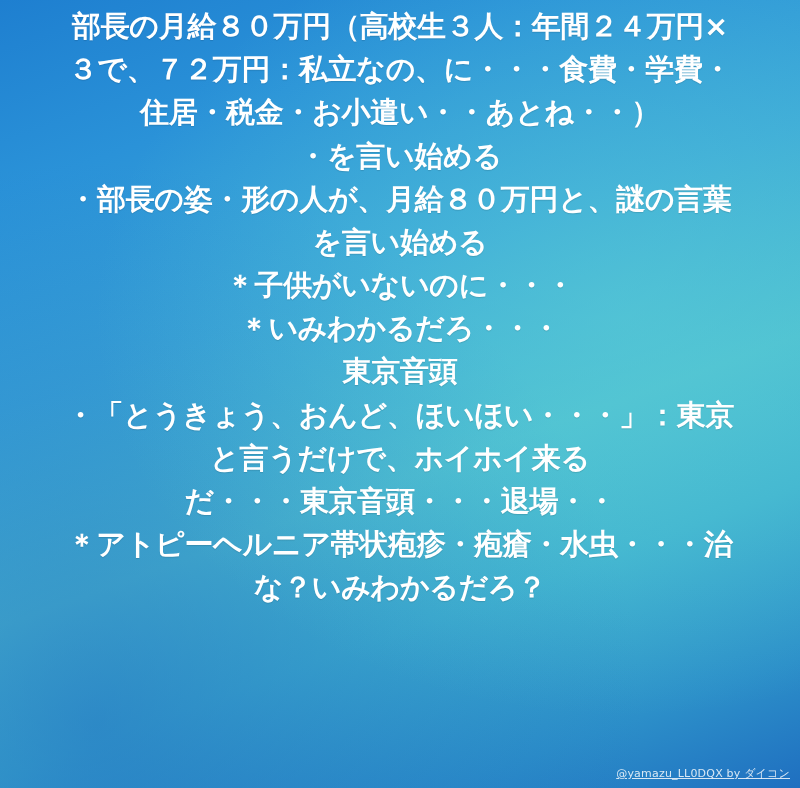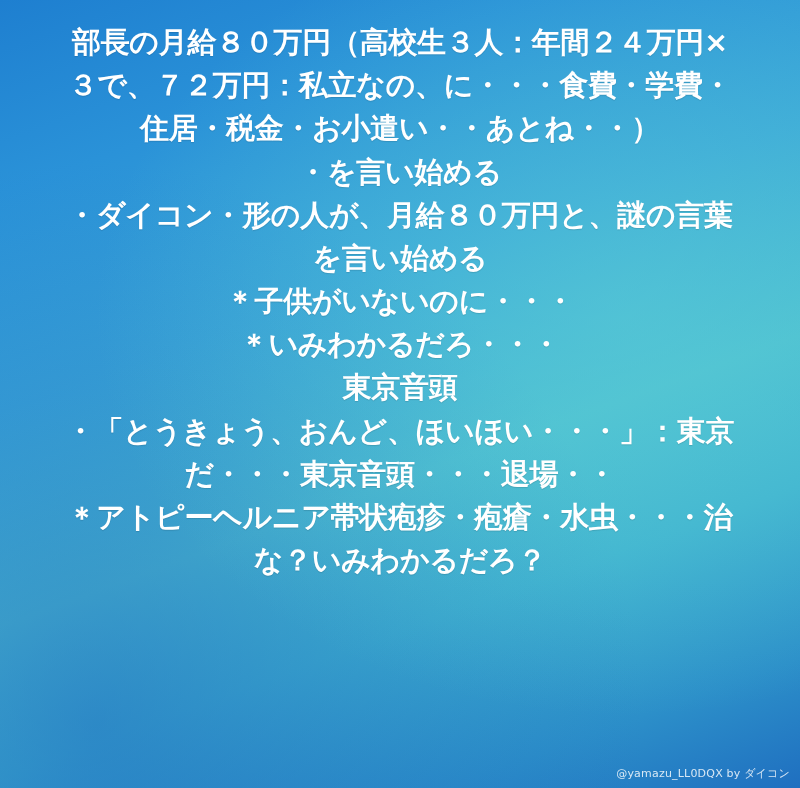--- a/index.html
+++ b/index.html
@@ -24,21 +24,21 @@
     content: "";
     position: absolute;
     inset: 0;
     background: radial-gradient(ellipse at 78% 40%, rgba(90,205,215,0.55) 0%, rgba(90,205,215,0.0) 60%),
                 radial-gradient(ellipse at 12% 92%, rgba(25,95,190,0.5) 0%, rgba(25,95,190,0.0) 55%);
     pointer-events: none;
   }
   #text-block {
     position: relative;
     z-index: 2;
-    padding: 22px 14px 0 14px;
+    padding: 6px 14px 0 14px;
     text-align: center;
     color: #ffffff;
     font-weight: bold;
     font-size: 29px;
     line-height: 1.42;
     letter-spacing: -0.3px;
     text-shadow: 0 1px 1px rgba(0,0,0,0.12);
   }
   #text-block p {
     margin: 0 0 2px 0;
@@ -46,38 +46,40 @@
   .watermark {
     position: absolute;
     right: 10px;
     bottom: 7px;
     z-index: 3;
     color: rgba(255,255,255,0.82);
     font-size: 11px;
     font-weight: normal;
     letter-spacing: 0.2px;
     text-shadow: none;
+    text-decoration: underline;
   }
 </style>
 </head>
 <body>
 
 <div id="card">
 
   <div id="text-block">
     <p>部長の月給８０万円（高校生３人：年間２４万円×</p>
     <p>３で、７２万円：私立なの、に・・・食費・学費・</p>
     <p>住居・税金・お小遣い・・あとね・・）</p>
     <p>・を言い始める</p>
-    <p>・ダイコン・形の人が、月給８０万円と、謎の言葉</p>
+    <p>・部長の姿・形の人が、月給８０万円と、謎の言葉</p>
     <p>を言い始める</p>
     <p>＊子供がいないのに・・・</p>
     <p>＊いみわかるだろ・・・</p>
     <p>東京音頭</p>
     <p>・「とうきょう、おんど、ほいほい・・・」：東京</p>
+    <p>と言うだけで、ホイホイ来る</p>
     <p>だ・・・東京音頭・・・退場・・</p>
     <p>＊アトピーヘルニア帯状疱疹・疱瘡・水虫・・・治</p>
     <p>な？いみわかるだろ？</p>
   </div>
 
   <div class="watermark">@yamazu_LL0DQX by ダイコン</div>
 
 </div>
 
 </body></html>

